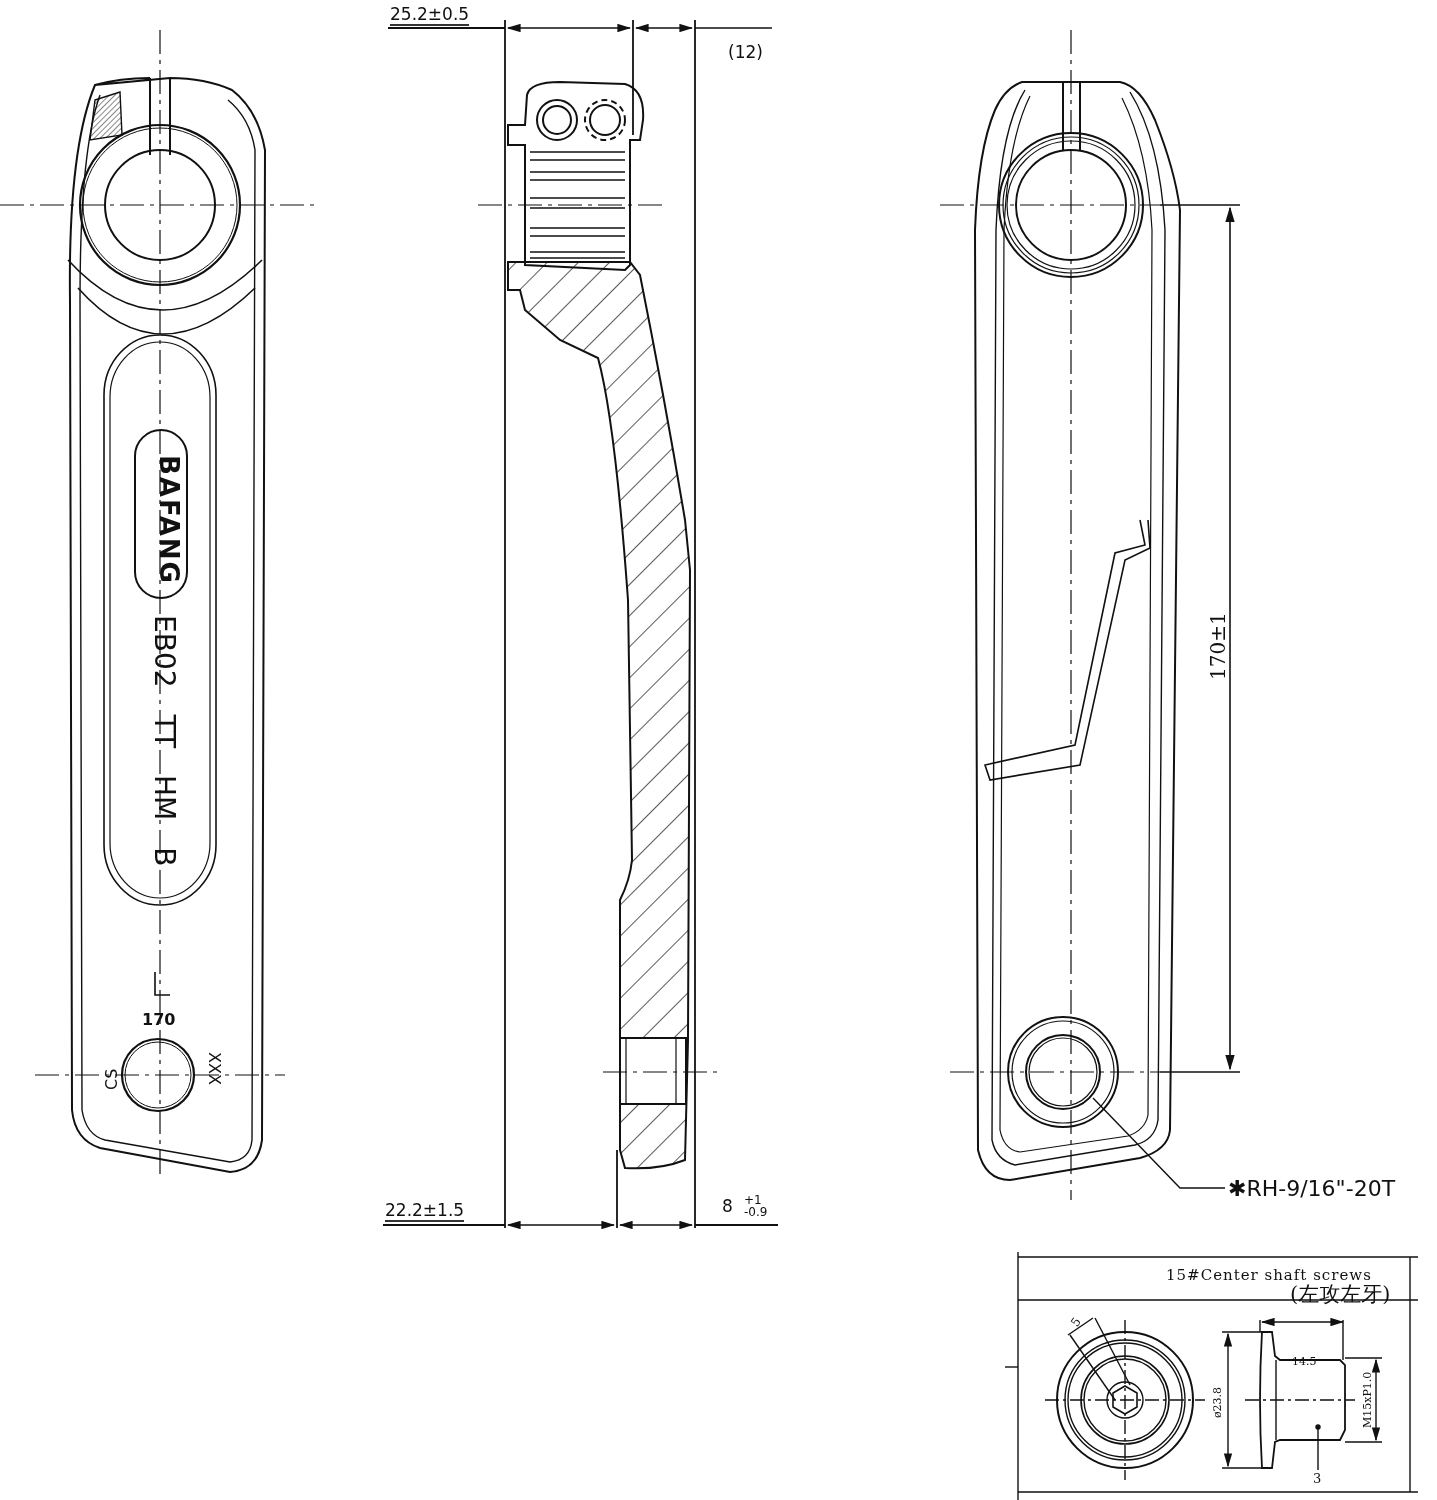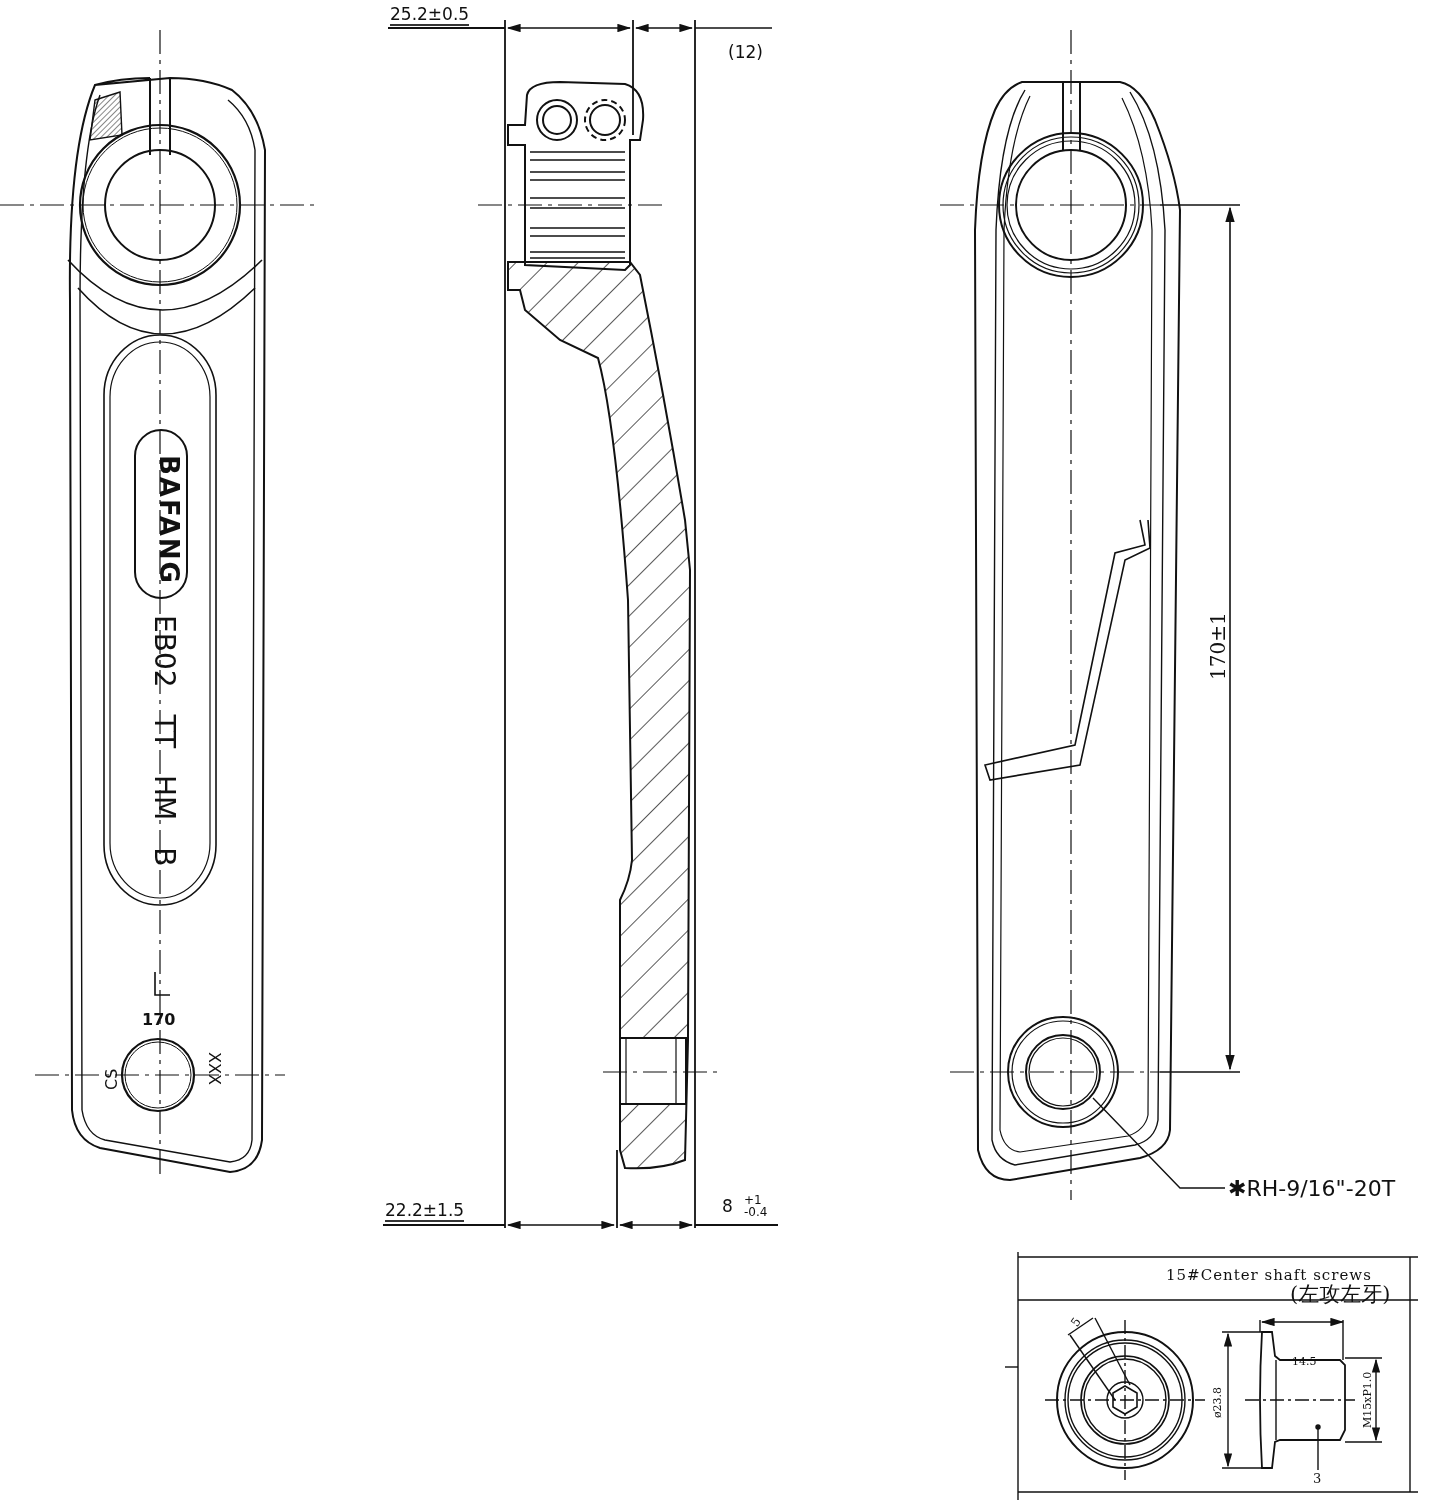--- a/index.html
+++ b/index.html
@@ -192,21 +192,21 @@
 <div class="lbl vert" style="left:222px; top:1052px; transform:rotate(90deg); font-size:16px;">XXX</div>
 
 <div class="lbl dim ul" style="left:390px; top:6px;">25.2±0.5</div>
 <div class="lbl dim" style="left:728px; top:6px;margin-top:38px;">(12)</div>
 <div class="lbl dim ul" style="left:385px; top:1202px;">22.2±1.5</div>
 <div class="lbl dim" style="left:722px; top:1198px;">
   <span>8</span>
 </div>
 <div class="tol" style="left:744px; top:1194px;">
   <span>+1</span>
-  <span>-0.4</span>
+  <span>-0.9</span>
 </div>
 
 <div class="lbl vert serif" style="left:1208px; top:680px; transform:rotate(-90deg); font-size:20px;">170±1</div>
 <div class="lbl" style="left:1228px; top:1178px; font-size:22px;">✱RH-9/16"-20T</div>
 <div class="lbl serif" style="left:1290px; top:1284px; font-size:21px;">(左攻左牙)</div>
 
 <div class="lbl serif" style="left:1166px; top:1268px; font-size:15px; letter-spacing:1px;">15#Center shaft screws</div>
 <div class="lbl serif small" style="left:1072px; top:1316px; transform:rotate(-55deg); font-size:12px;">5</div>
 <div class="lbl serif small" style="left:1292px; top:1308px;margin-top:48px;">14.5</div>
 <div class="lbl vert serif small" style="left:1212px; top:1418px; transform:rotate(-90deg);">ø23.8</div>

